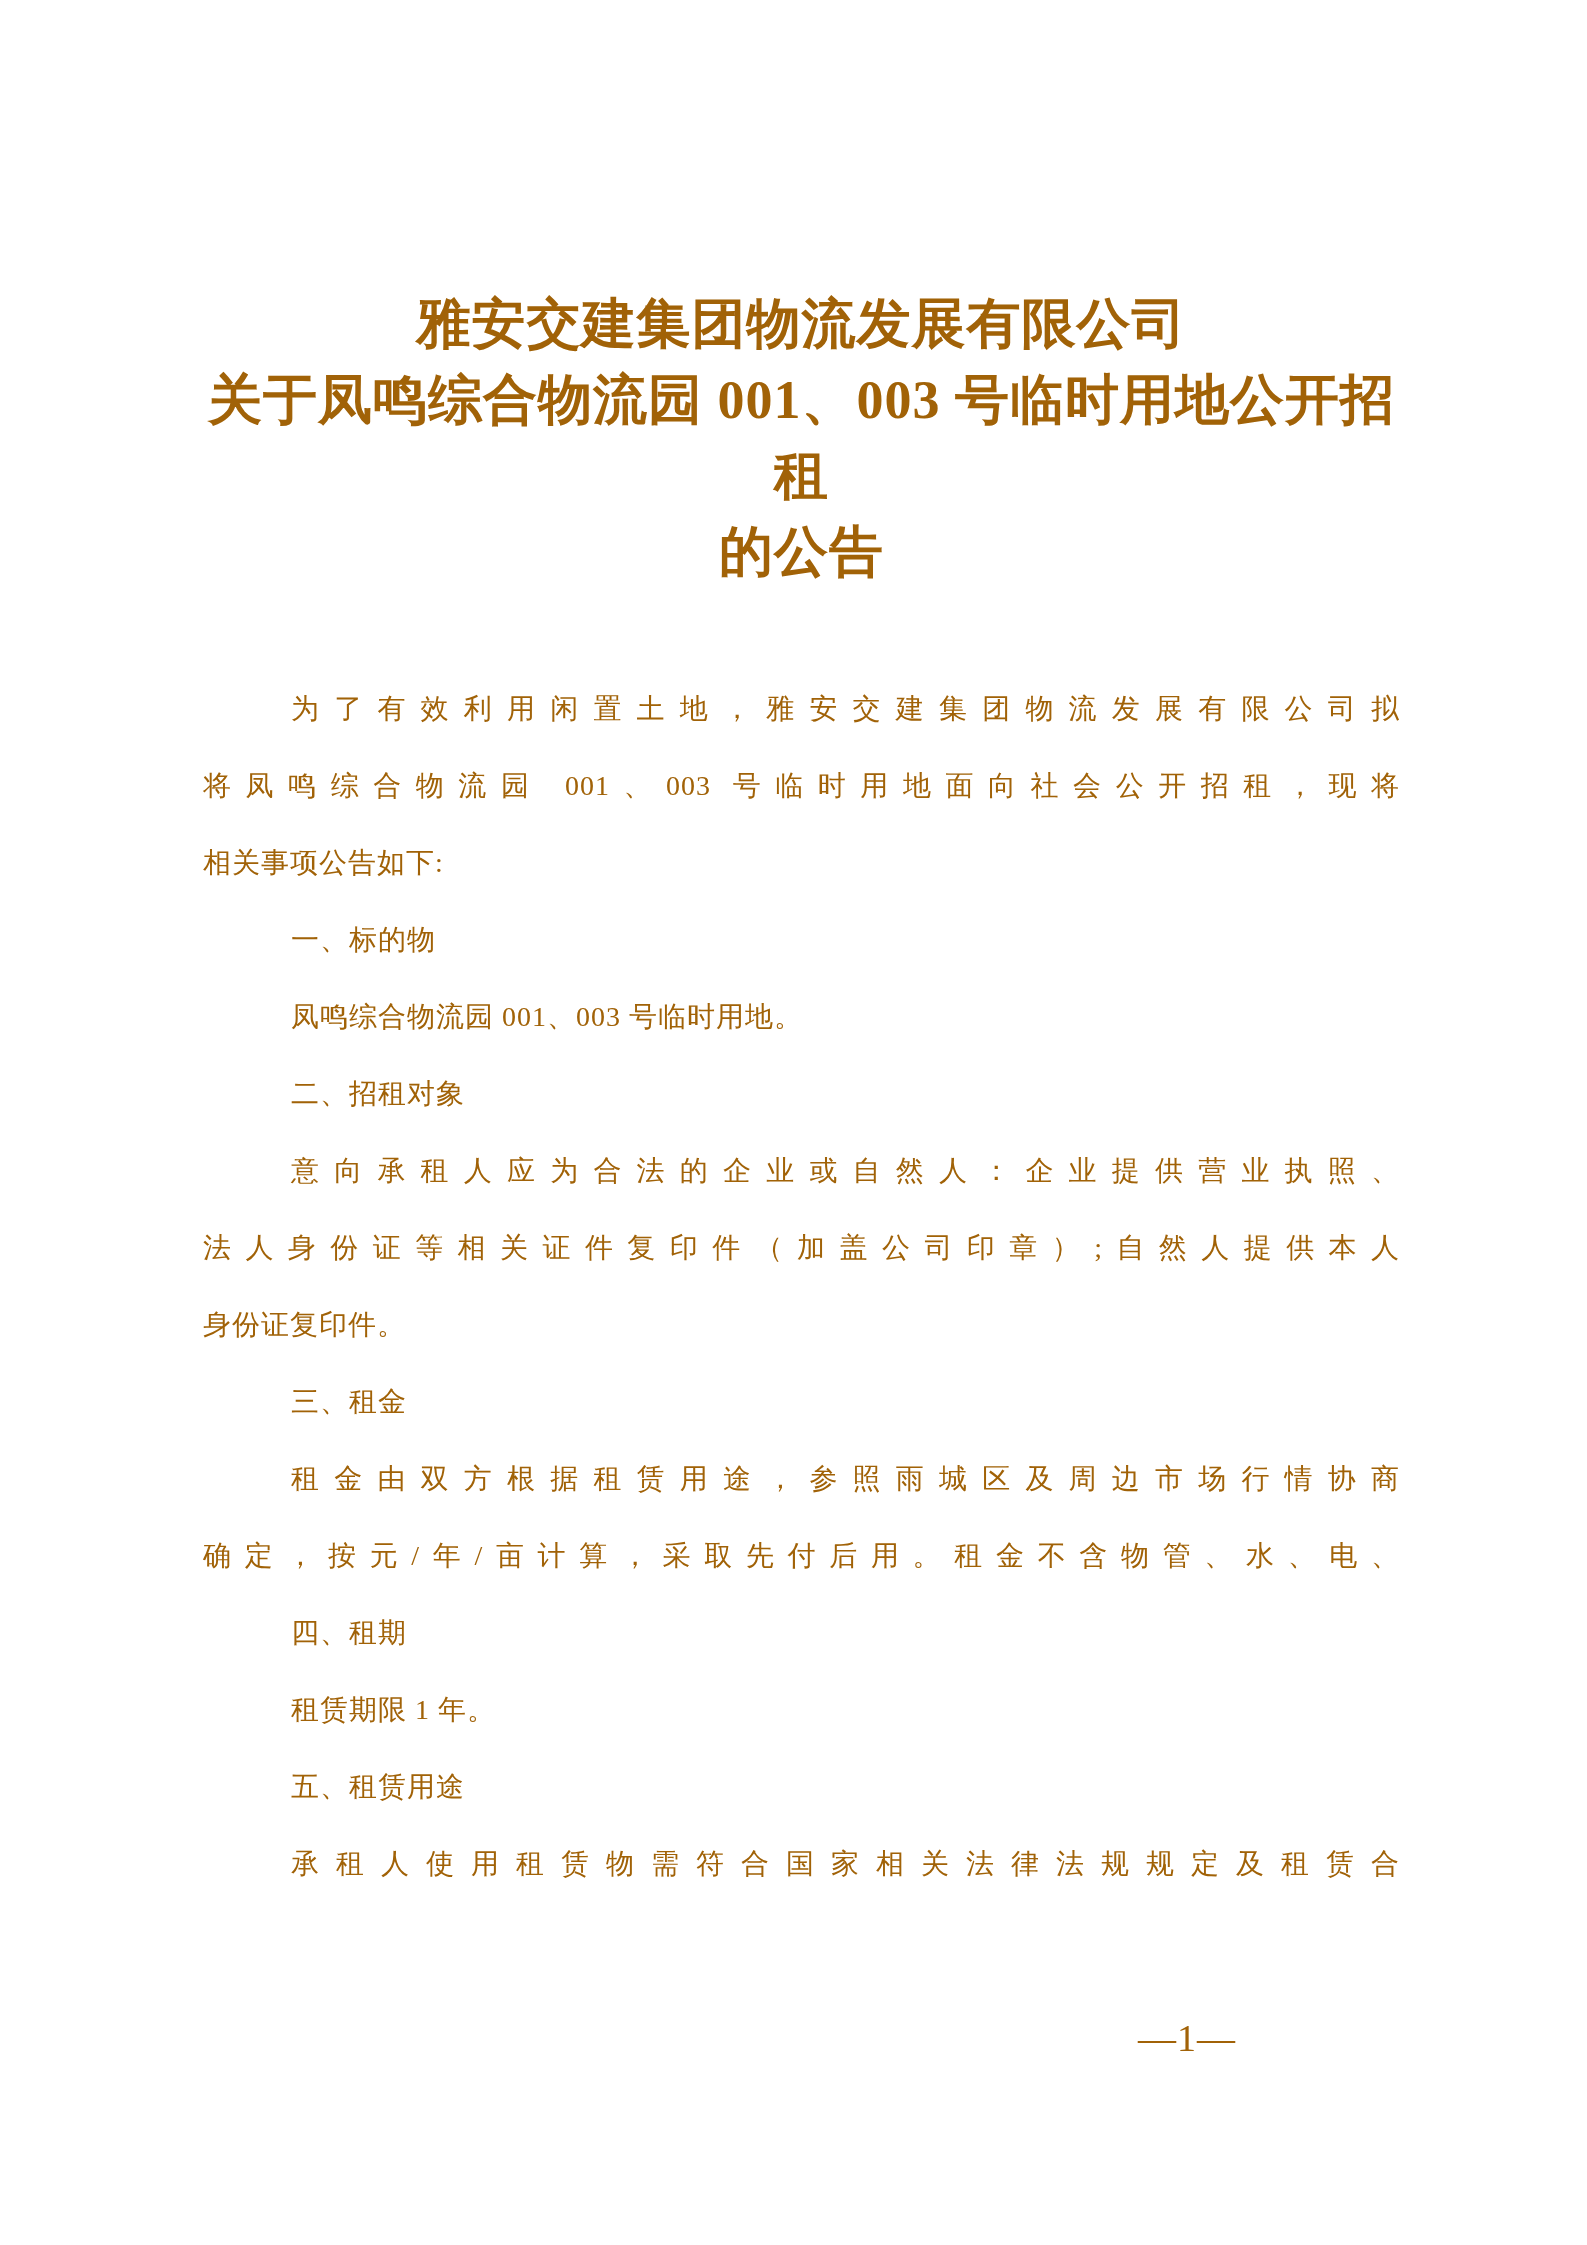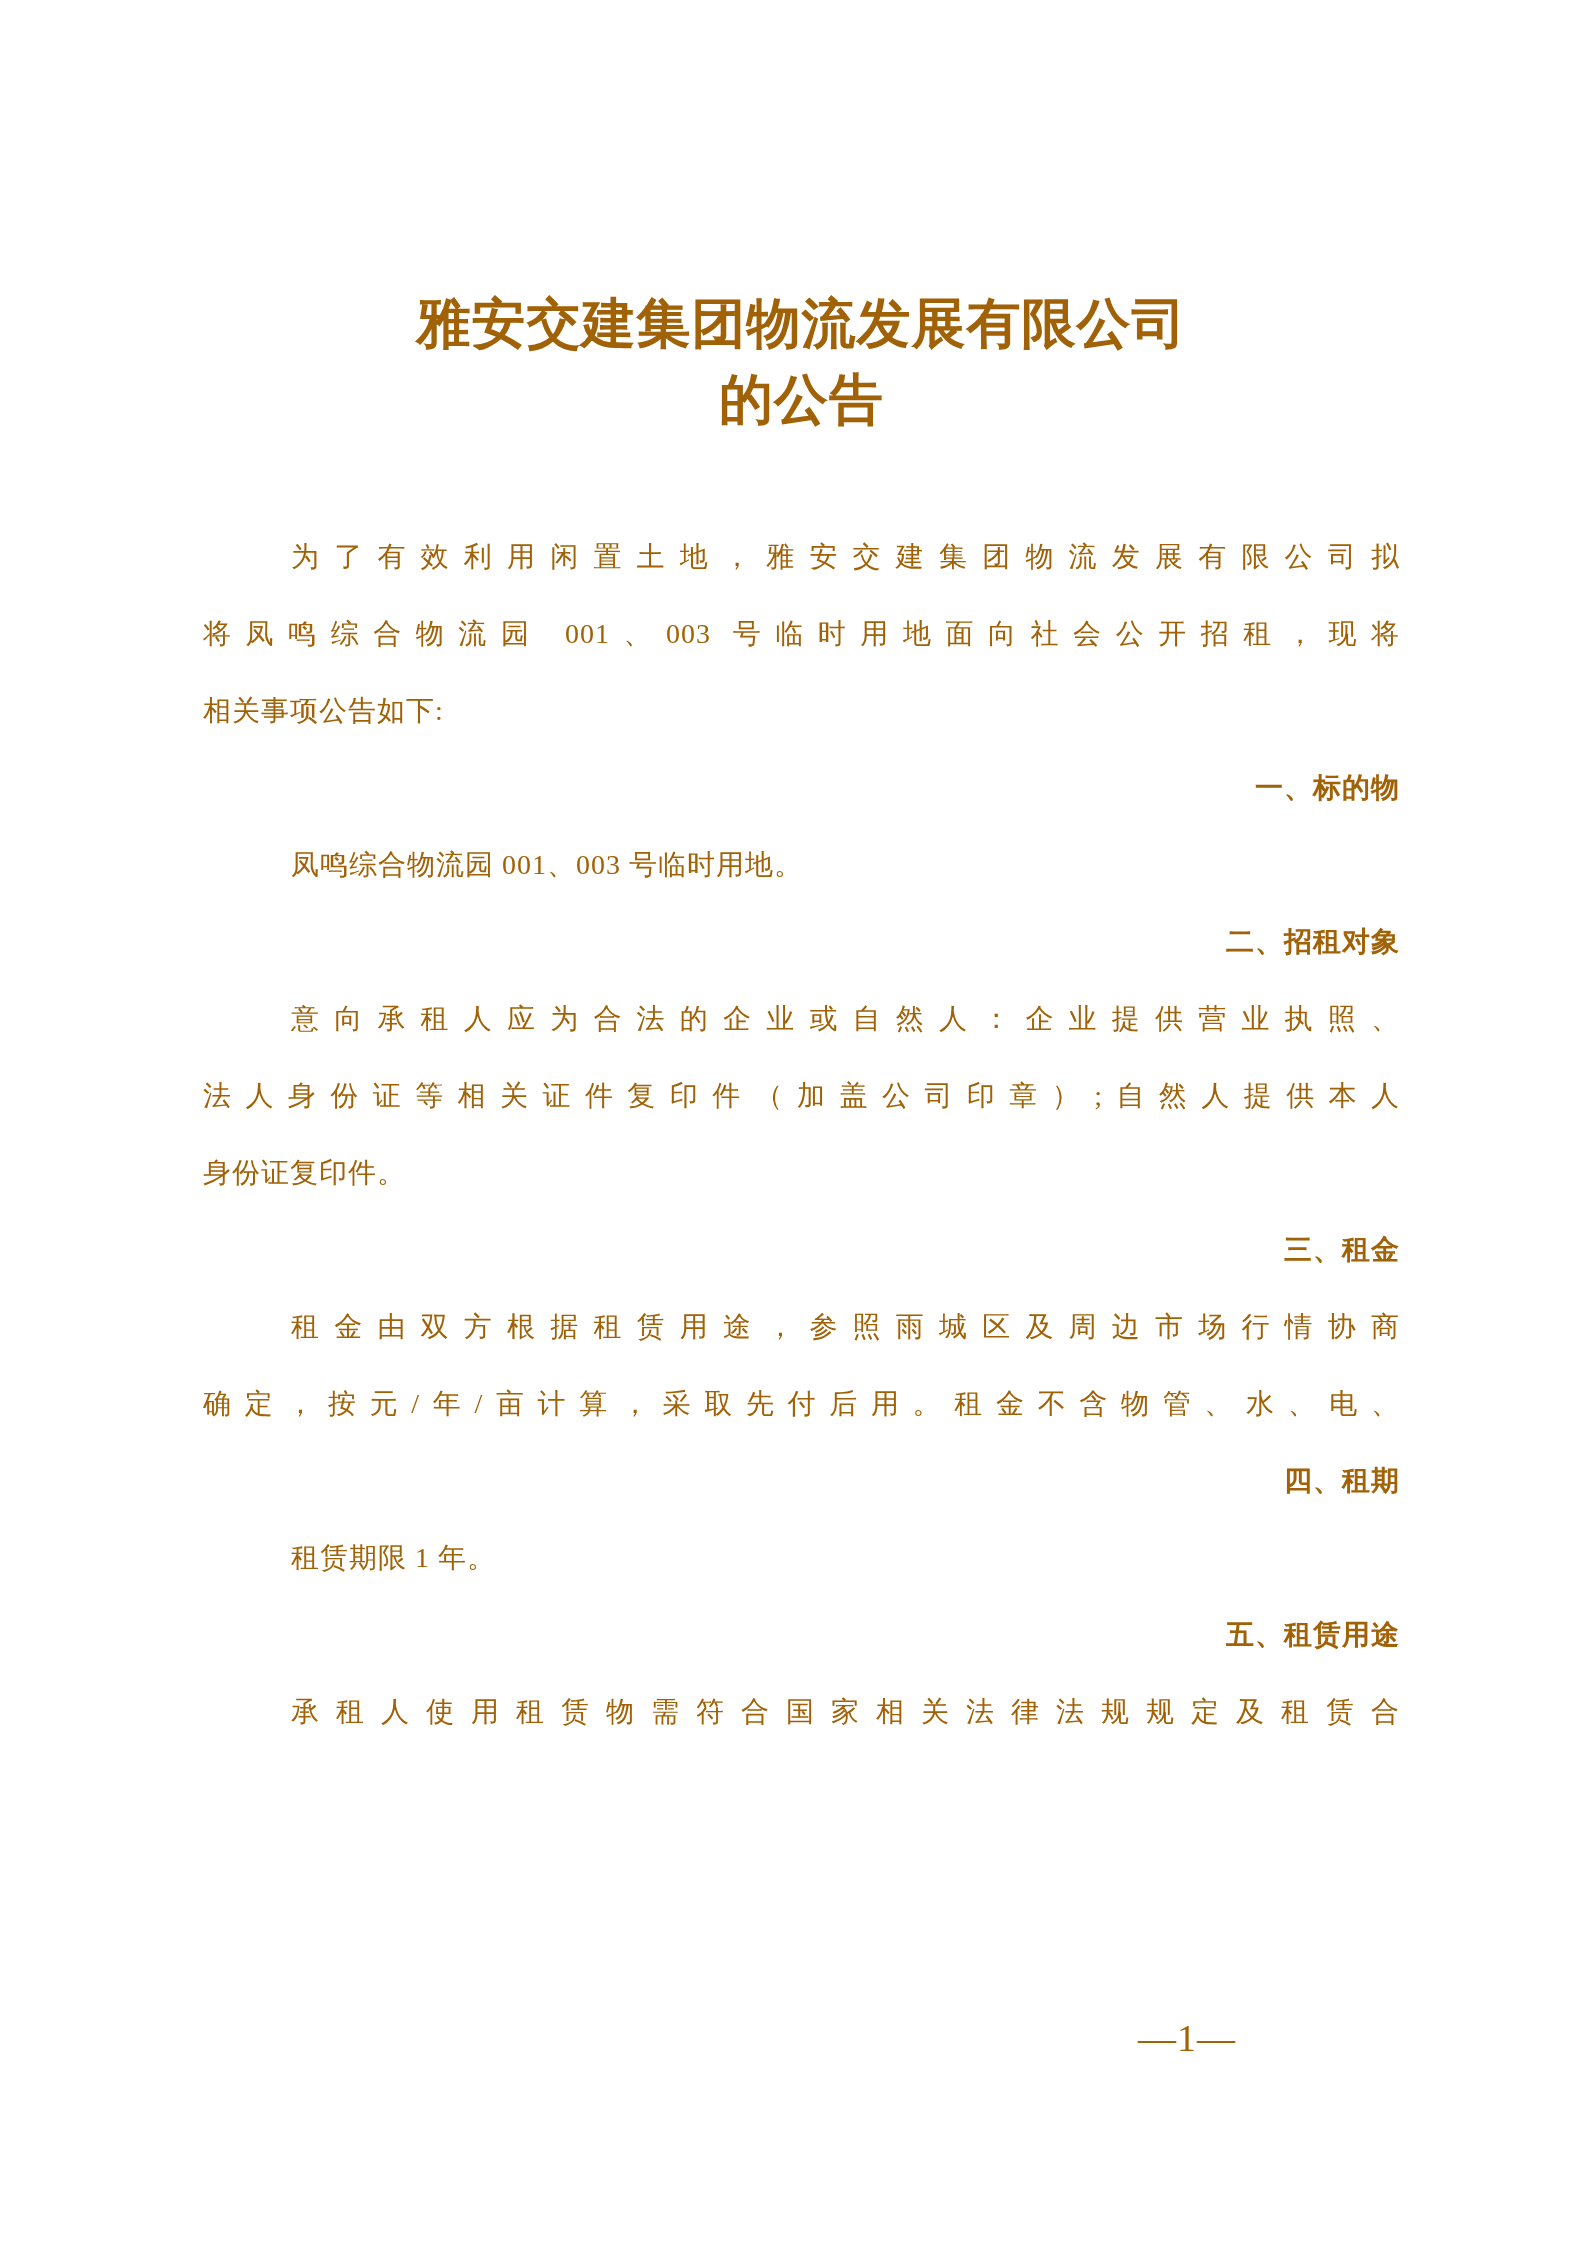--- a/index.html
+++ b/index.html
@@ -41,40 +41,40 @@
   .just {
     text-align: justify;
     text-align-last: justify;
     text-justify: inter-character;
   }
   .indent {
     padding-left: 88px;
   }
   .heading {
     font-family: "Liberation Sans", "DejaVu Sans", sans-serif;
-    font-weight: 700;
-    text-align: right;
+    font-weight: 400;
   }
   .footer {
     position: absolute;
     top: 2016px;
     right: 254px;
     font-size: 38px;
     line-height: 44px;
     letter-spacing: 1px;
     font-family: "Liberation Serif", "DejaVu Serif", serif;
   }
 </style>
 </head>
 <body>
 
 <div class="page">
   <div class="content">
 
     <div class="title-line">雅安交建集团物流发展有限公司</div>
+    <div class="title-line">关于凤鸣综合物流园 001、003 号临时用地公开招租</div>
     <div class="title-line">的公告</div>
 
     <div class="title-gap"></div>
 
     <div class="line indent just">为了有效利用闲置土地，雅安交建集团物流发展有限公司拟</div>
     <div class="line just">将凤鸣综合物流园 001、003 号临时用地面向社会公开招租，现将</div>
     <div class="line">相关事项公告如下:</div>
 
     <div class="line heading indent">一、标的物</div>
     <div class="line indent">凤鸣综合物流园 001、003 号临时用地。</div>

